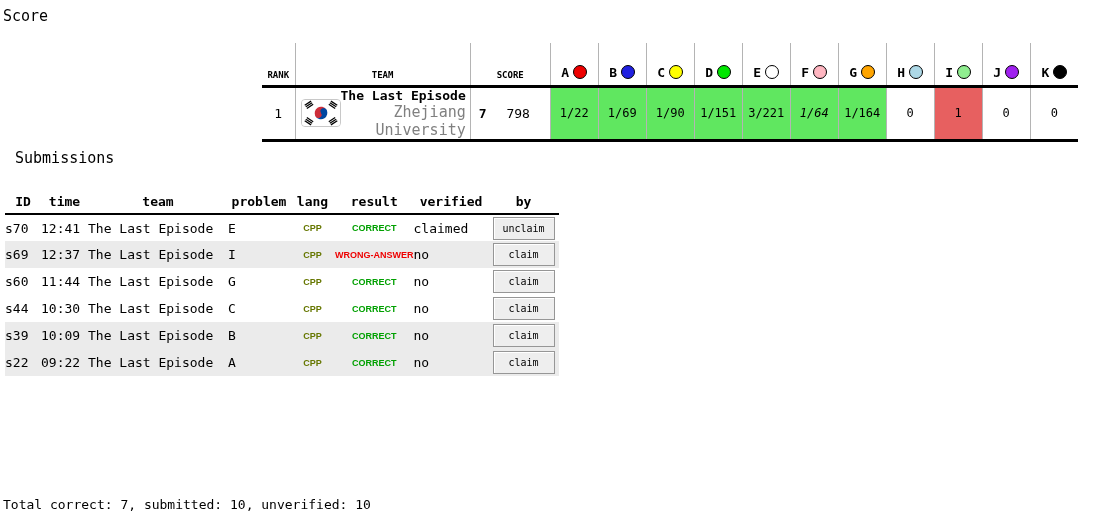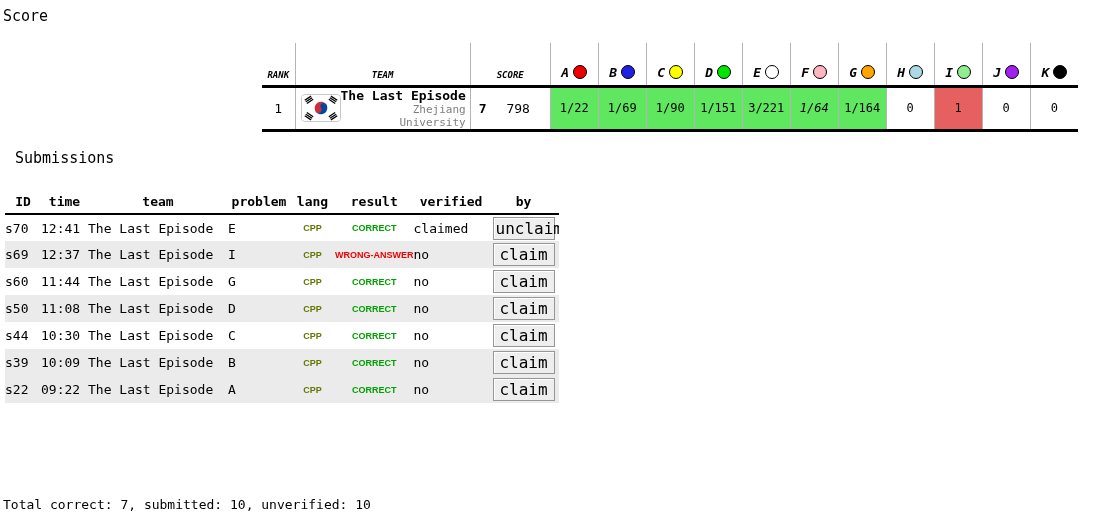--- a/index.html
+++ b/index.html
@@ -11,57 +11,57 @@
   .page-title { position:absolute; font-size:15px; font-weight:normal; margin:0; letter-spacing:0px; }
   #score-title { left:3px; top:7px; }
   #submissions-title { left:3px; top:149px;margin-left:12px; }
 
   table { border-collapse:collapse; }
 
   
   #scoreboard { position:absolute; left:262px; top:43px; table-layout:fixed; }
   #scoreboard th, #scoreboard td { border-right:1px solid #b4b4b4; padding:0; overflow:hidden; }
   #scoreboard th:last-child, #scoreboard td:last-child { border-right:none; }
-  #scoreboard thead tr { height:43px;font-style:italic; }
+  #scoreboard thead tr { height:43px; }
   #scoreboard thead th { border-bottom:3px solid #000; vertical-align:bottom; padding-bottom:5px; background:#fff; }
   #scoreboard tbody tr { height:38px; }
   #scoreboard tbody td { border-bottom:3px solid #000; vertical-align:middle; }
   .th-small { font-size:9px; font-weight:bold; text-align:center; letter-spacing:0px; }
   .th-prob  { font-size:13px; font-weight:bold; text-align:center; white-space:nowrap; }
   .prob-letter { vertical-align:middle; }
   .balloon { display:inline-block; width:14px; height:14px; border:1px solid #000; border-radius:50%;
              vertical-align:middle; margin-left:4px; box-sizing:border-box; }
   .rank-cell { text-align:center; font-size:13px; }
   .team-wrap { display:flex; align-items:center; }
   .flag { margin-left:5px; line-height:0; flex:0 0 auto; }
   .flag svg { width:38px; height:26px; border:1px solid #c8c8c8; border-radius:4px; background:#fff; }
   .team-text { flex:1; display:flex; flex-direction:column; text-align:right; padding-right:4px; line-height:1.2; }
   .team-name { font-weight:bold; font-size:13px; white-space:nowrap; }
-  .team-affil { font-size:11px; }
+  .team-affil { font-size:15px; }
   .score-wrap { display:flex; align-items:center; }
   .solved { font-weight:bold; font-size:13px; padding-left:8px; }
   .penalty { flex:1; text-align:center; font-size:13px; }
   .prob-cell { text-align:center; font-size:12px; }
 
   
   #submissions { position:absolute; left:5px; top:191px; table-layout:fixed; font-size:13px; }
   #submissions thead th { font-weight:bold; border-bottom:2px solid #000; text-align:center;
                           vertical-align:bottom; padding:0 0 4px 0; height:18px; }
   #submissions tbody tr { height:27px; }
   #submissions td { padding:0; vertical-align:middle; white-space:nowrap; overflow:hidden; }
   tr.stripe { background:#ebebeb; }
   .td-id { padding-left:3px; }
   .td-time { padding-left:3px; }
   .td-team { padding-left:7px; }
   .td-prob { padding-left:6px; }
   .td-lang { text-align:center; font-family:"Liberation Sans", sans-serif; font-size:9px; font-weight:bold; }
   .td-result { text-align:center; font-family:"Liberation Sans", sans-serif; font-size:9px; font-weight:bold; }
   .td-verified { padding-left:7px; }
   .td-by { text-align:center; }
-  .claim-btn { width:62px; height:23px; font-family:"DejaVu Sans Mono", monospace; font-size:16px;
+  .claim-btn { width:62px; height:23px; font-family:"DejaVu Sans Mono", monospace; font-size:10px;
                background:#eeeeee; border:1px solid #969696; box-shadow:inset 1px 1px 0 #ffffff;
                color:#000; padding:0 2px; cursor:pointer; }
 
   #total-line { position:absolute; left:3px; top:497px; font-size:13px; white-space:nowrap; }
 </style>
 </head>
 <body>
 
 <h1 class="page-title" id="score-title">Score</h1>
 
@@ -214,30 +214,20 @@
       <tr>
         <td class="td-id">s60</td>
         <td class="td-time">11:44</td>
         <td class="td-team">The Last Episode</td>
         <td class="td-prob">G</td>
         <td class="td-lang" style="color: rgb(102, 119, 0);">CPP</td>
         <td class="td-result" style="color: rgb(0, 160, 0);">CORRECT</td>
         <td class="td-verified">no</td>
         <td class="td-by"><button class="claim-btn">claim</button></td>
       </tr>
-      <tr class="stripe">
-        <td class="td-id">s50</td>
-        <td class="td-time">11:08</td>
-        <td class="td-team">The Last Episode</td>
-        <td class="td-prob">D</td>
-        <td class="td-lang" style="color: rgb(102, 119, 0);">CPP</td>
-        <td class="td-result" style="color: rgb(0, 160, 0);">CORRECT</td>
-        <td class="td-verified">no</td>
-        <td class="td-by"><button class="claim-btn">claim</button></td>
-      </tr>
       <tr>
         <td class="td-id">s44</td>
         <td class="td-time">10:30</td>
         <td class="td-team">The Last Episode</td>
         <td class="td-prob">C</td>
         <td class="td-lang" style="color: rgb(102, 119, 0);">CPP</td>
         <td class="td-result" style="color: rgb(0, 160, 0);">CORRECT</td>
         <td class="td-verified">no</td>
         <td class="td-by"><button class="claim-btn">claim</button></td>
       </tr>

